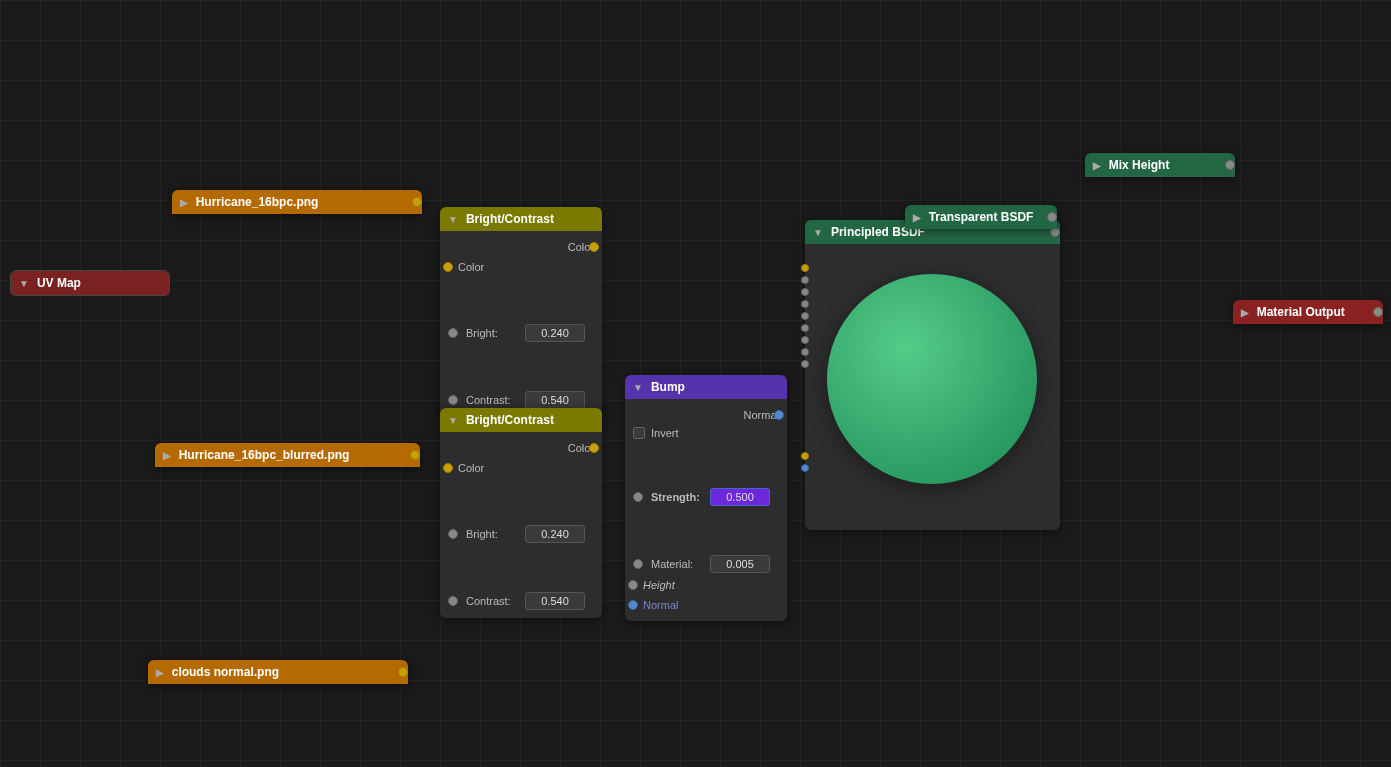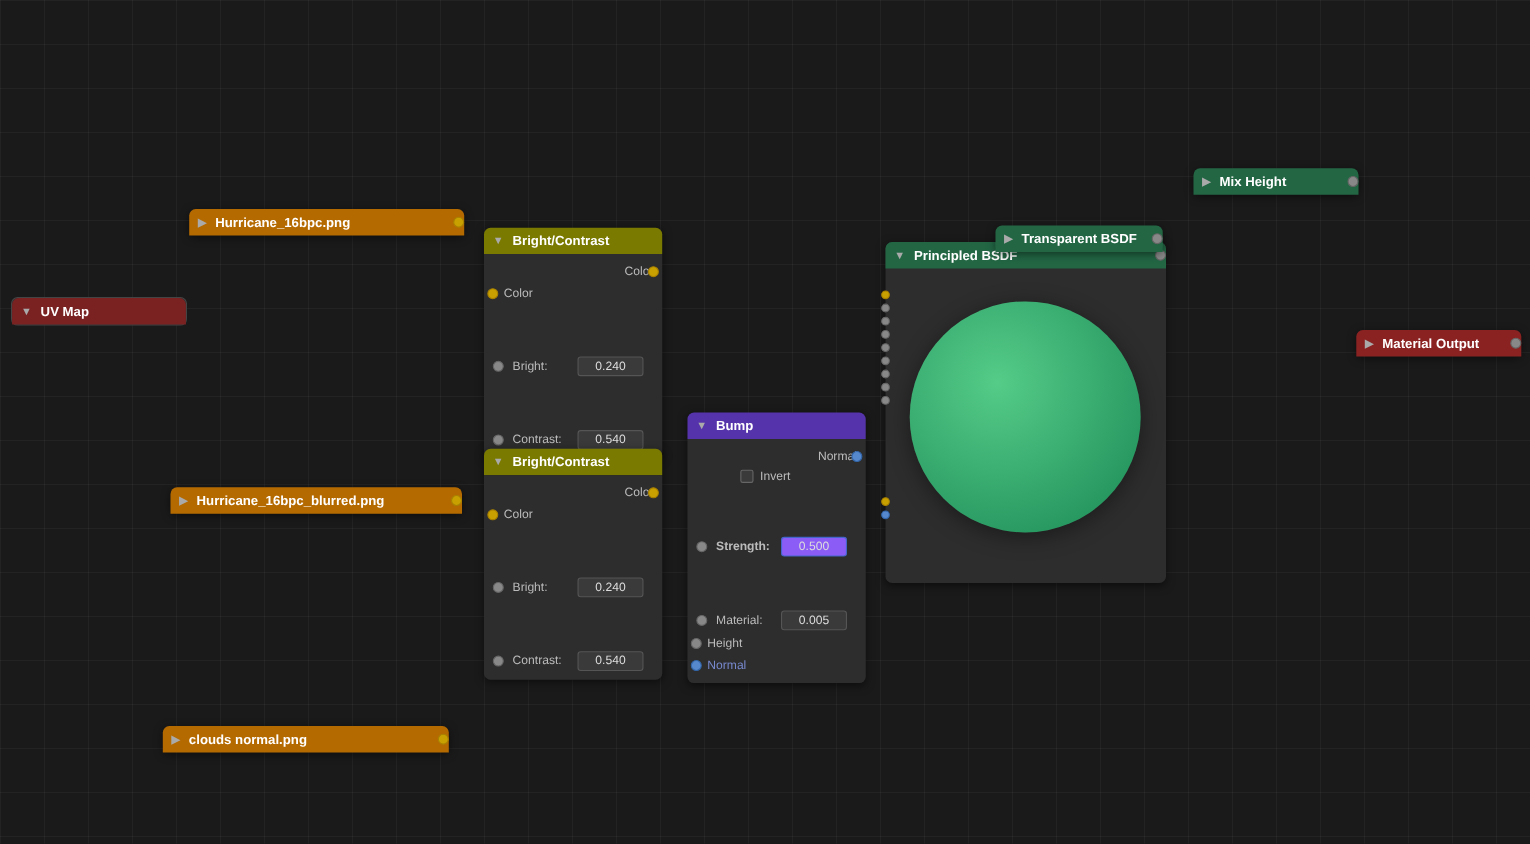--- a/index.html
+++ b/index.html
@@ -91,21 +91,21 @@
       border: 1px solid #555;
       border-radius: 3px;
       padding: 2px 6px;
       color: #ddd;
       font-size: 11px;
       min-width: 60px;
       text-align: center;
     }
 
     .node-field.active {
-      background: #8b5cf6;
+      background: #6d28d9;
       border-color: #4466cc;
     }
 
     .node-field-row {
       display: flex;
       align-items: center;
       padding: 2px 0;
       gap: 4px;
       margin-top: 45px;
     }
@@ -125,21 +125,20 @@
       padding-left: 10px;
     }
 
     .checkbox-row {
       display: flex;
       align-items: flex-end;
       gap: 6px;
       padding: 2px 0;
       color: #bbb;
       font-size: 11px;
-      margin-left: 40px;
     }
 
     .checkbox {
       width: 12px;
       height: 12px;
       border: 1px solid #666;
       background: #3a3a3a;
       border-radius: 2px;
     }
 
@@ -374,21 +373,21 @@
     </div>
 
     <div class="node-field-row">
       <div class="node-socket socket-grey input-socket"></div>
       <span style="color:#bbb; font-size:11px; min-width:55px;">Material:</span>
       <div class="node-field">0.005</div>
     </div>
 
     <div class="row-relative">
       <div class="node-socket socket-grey" style="position:absolute; left:-5px;"></div>
-      <span class="row-label" style="padding-left:10px; text-align:left;">Height</span>
+      <span class="row-label" style="padding-left:10px; text-align:left;font-style:italic;">Height</span>
     </div>
 
     <div class="row-relative">
       <div class="node-socket socket-blue" style="position:absolute; left:-5px;"></div>
       <span class="row-label" style="padding-left:10px; text-align:left; color:#7788cc;">Normal</span>
     </div>
   </div>
 </div>
 
 <div class="node" style="left: 805px; top: 220px; width: 255px; height: 310px; background: #2d2d2d; border-radius: 6px; overflow: visible;">

